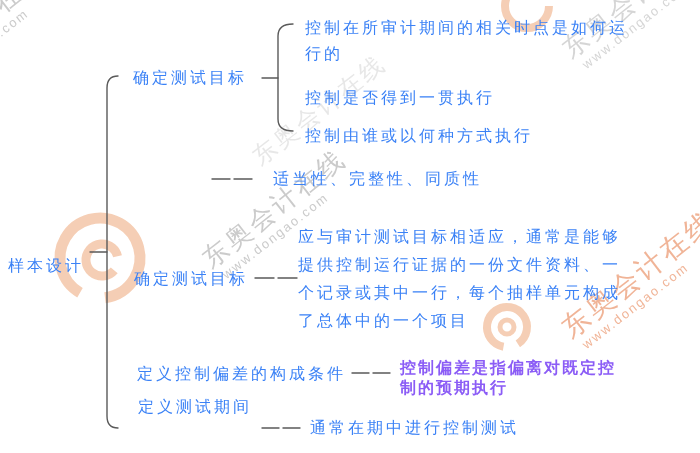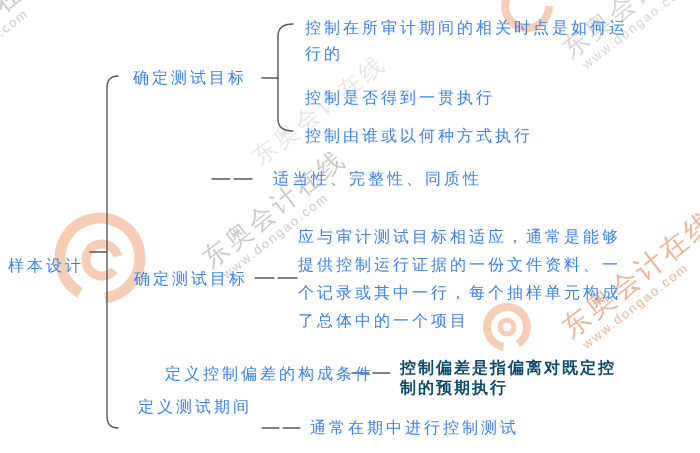--- a/index.html
+++ b/index.html
@@ -15,23 +15,23 @@
   .wrap{white-space:normal;word-break:break-all;line-break:anywhere;}
   .n-root{left:8px;top:256px;}
   .n1{left:133px;top:68px;}
   .n1-l1{left:305px;top:15px;width:328px;line-height:26px;}
   .n1-l2{left:305px;top:88px;}
   .n1-l3{left:305px;top:126px;}
   .n2{left:134px;top:169px;}
   .n2v{left:273px;top:169px;}
   .n3{left:134px;top:269px;}
   .n3v{left:298px;top:223px;width:328px;line-height:28px;}
-  .n4{left:137px;top:364px;margin-left:28px;}
+  .n4{left:137px;top:364px;}
   .n4v{left:400px;top:358px;width:220px;line-height:20px;font-weight:bold;
-       letter-spacing:2px;color:#0c4a6e;}
+       letter-spacing:2px;color:#8b5cf6;}
   .n5{left:138px;top:397px;}
   .n5v{left:310px;top:418px;}
   
   .layer{position:absolute;left:0;top:0;}
   
   .wm{
     position:absolute;transform:rotate(-38deg);transform-origin:left top;
     font-family:"Liberation Sans","DejaVu Sans",sans-serif;
     white-space:nowrap;pointer-events:none;
   }

